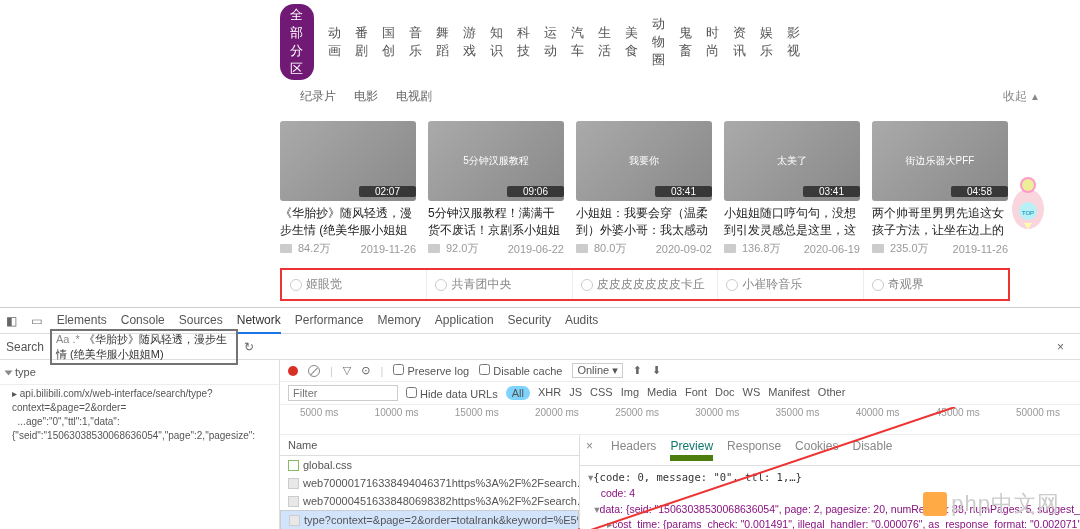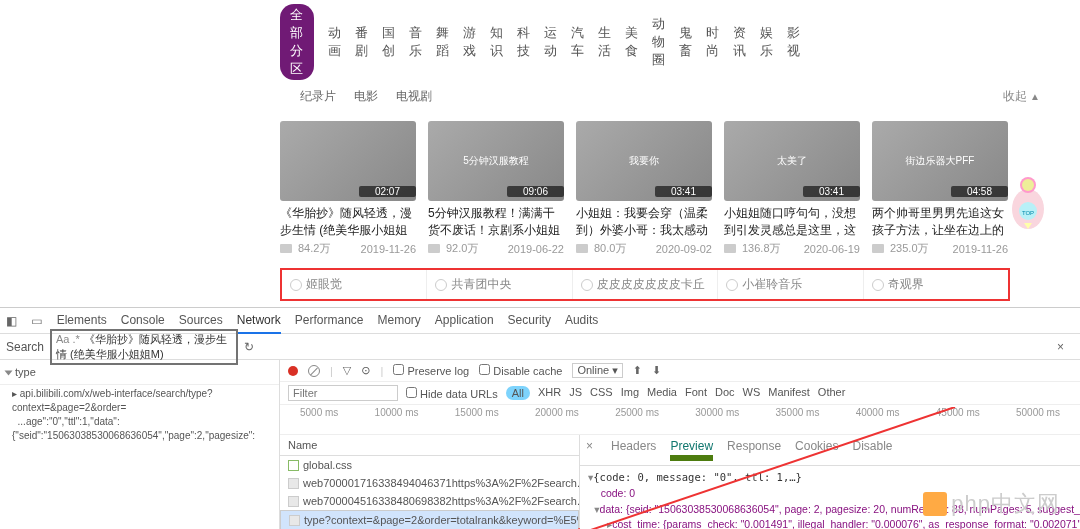--- a/index.html
+++ b/index.html
@@ -306,21 +306,21 @@
             <span class="close-pv">×</span>
             <span id="pvtabs" style="display:flex;gap:14px">
                 <span class="pv-tab">Headers</span>
                 <span class="pv-tab active">Preview</span>
                 <span class="pv-tab">Response</span>
                 <span class="pv-tab">Cookies</span>
                 <span class="pv-tab">Disable</span>
               </span>
           </div>
           <div class="json" id="json"><span class="arrow">▾</span>{code: 0, message: "0", ttl: 1,…}
-  <span class="jk">code: 0</span>
+  <span class="jk">code: 4</span>
  <span class="arrow">▾</span><span class="jk">data: {seid: "15063038530068636054", page: 2, pagesize: 20, numResults: 88, numPages: 5, suggest_keyword: "",…}</span>
    <span class="arrow">▸</span><span class="jk">cost_time: {params_check: "0.001491", illegal_handler: "0.000076", as_response_format: "0.002071",…}</span>
     
    
     
     
     
     
    
     

